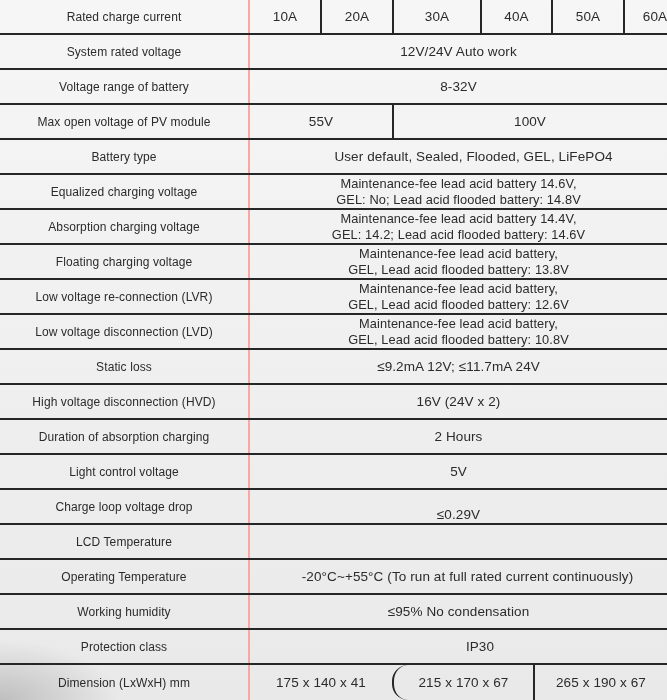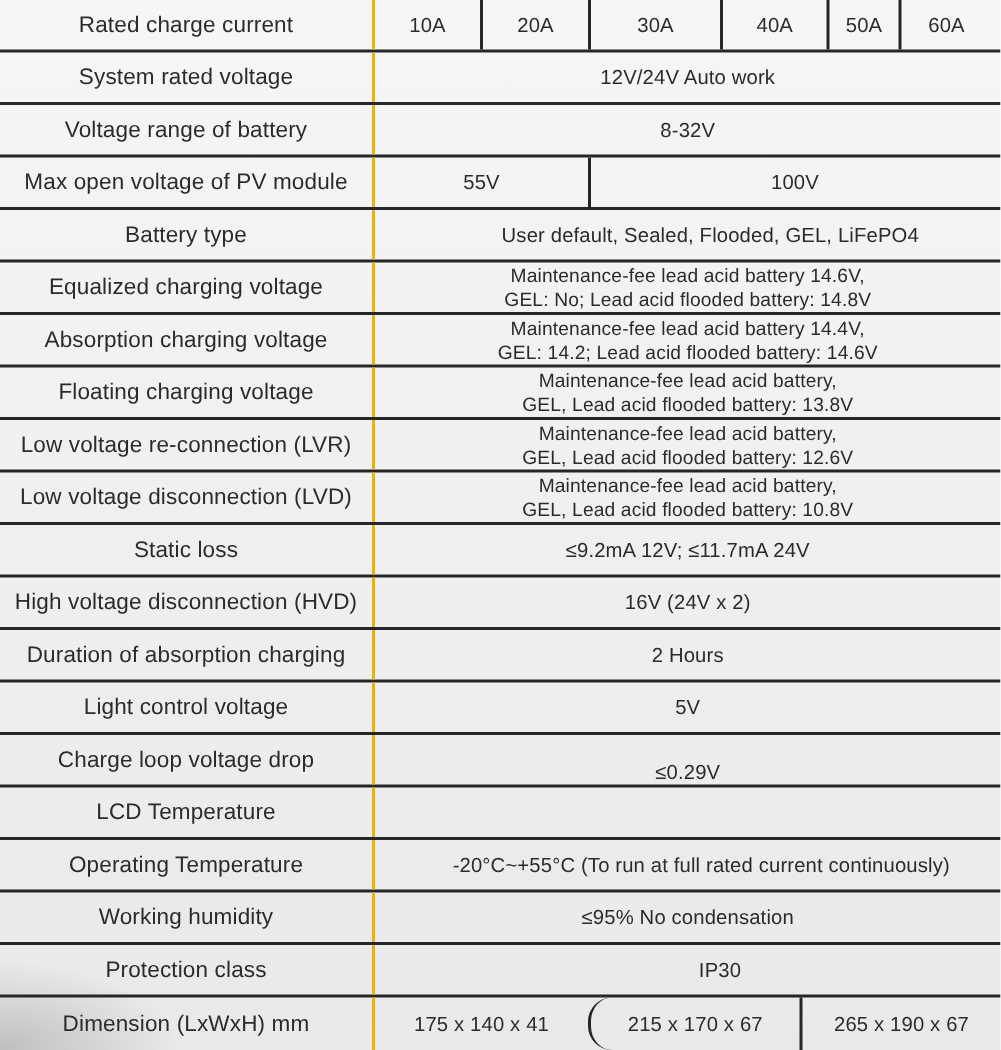--- a/index.html
+++ b/index.html
@@ -28,26 +28,26 @@
     box-sizing: border-box;
     border-bottom: 2px solid #262626;
     align-items: stretch;
   }
   .row:last-child {
     border-bottom: none;
   }
   .label-cell {
     width: 250px;
     box-sizing: border-box;
-    border-right: 2px solid #eab308;
+    border-right: 2px solid #fca5a5;
     display: flex;
     align-items: center;
     justify-content: center;
     text-align: center;
-    font-size: 15px;
+    font-size: 12px;
     letter-spacing: 0.1px;
     flex: 0 0 auto;
   }
   .value-cell {
     box-sizing: border-box;
     display: flex;
     align-items: center;
     justify-content: center;
     text-align: center;
     font-size: 13.5px;
@@ -75,21 +75,21 @@
 </head>
 <body>
 
 <div class="spec-table">
     <div class="row">
       <div class="label-cell">Rated charge current</div>
       <div class="value-cell" style="width: 70px;">10A</div>
       <div class="value-cell vsep" style="width: 72px; text-align: center;">20A</div>
       <div class="value-cell vsep" style="width: 88px;">30A</div>
       <div class="value-cell vsep" style="width: 71px;">40A</div>
-      <div class="value-cell vsep" style="width: 48px;">50A</div>
+      <div class="value-cell vsep" style="width: 72px;">50A</div>
       <div class="value-cell vsep" style="width: 62px;">60A</div>
     </div>
     <div class="row">
       <div class="label-cell">System rated voltage</div>
       <div class="value-cell" style="width: 417px;">12V/24V Auto work</div>
     </div>
     <div class="row">
       <div class="label-cell">Voltage range of battery</div>
       <div class="value-cell" style="width: 417px;">8-32V</div>
     </div>

